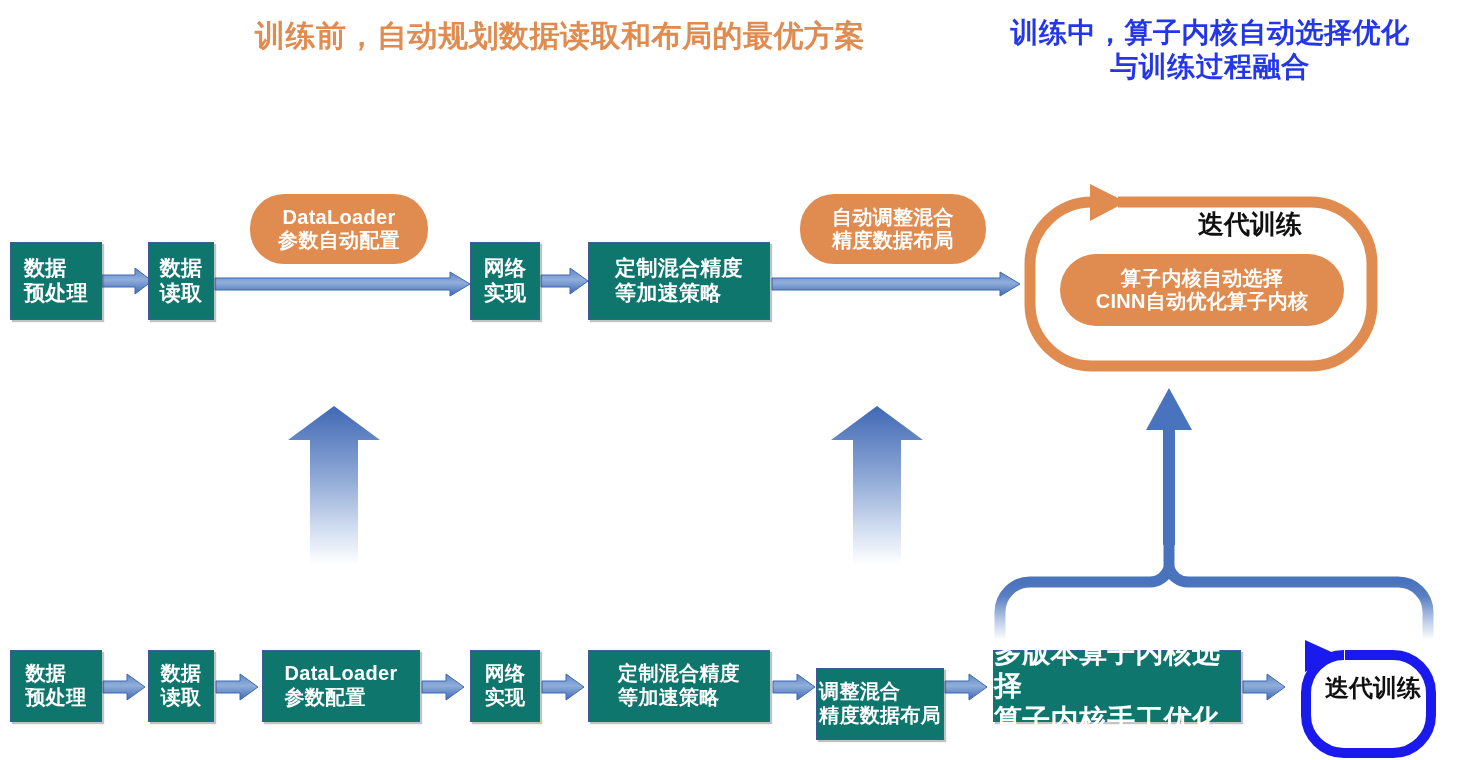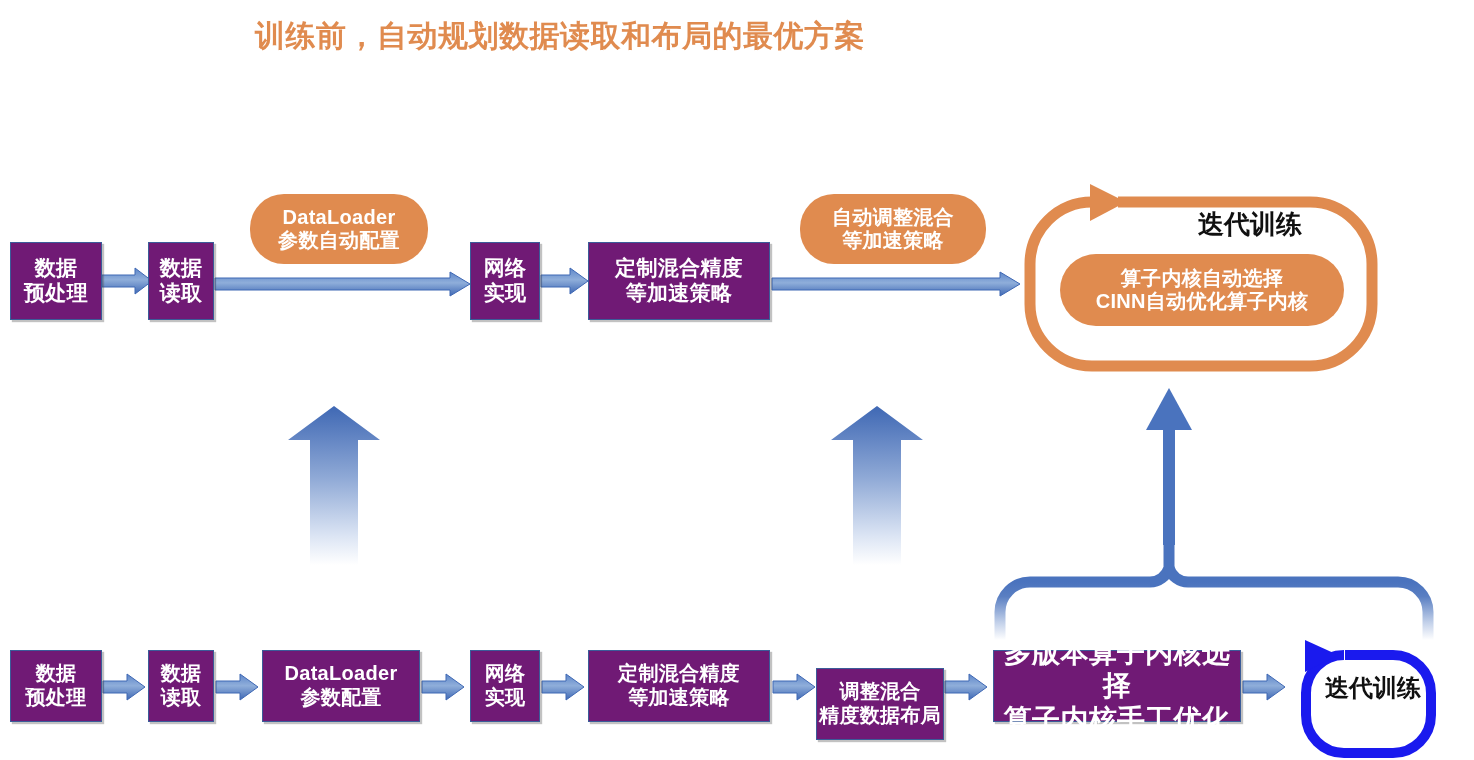--- a/index.html
+++ b/index.html
@@ -37,28 +37,28 @@
     top: 16px;
     width: 510px;
     font-size: 28px;
     color: #2437E8;
   }
 
   
   .pbox {
     position: absolute;
     box-sizing: border-box;
-    background: #701a75;
+    background: #0f766e;
     border: 1.5px solid #3B5C99;
     color: #ffffff;
     font-weight: bold;
     display: flex;
     align-items: center;
     justify-content: center;
-    text-align: center;
+    text-align: left;
     line-height: 1.18;
     white-space: pre-line;
     letter-spacing: 0.3px;
   }
   .pbox.sh { box-shadow: 2px 2px 1px rgba(80,80,80,0.35); }
 
   
   .pill {
     position: absolute;
     box-sizing: border-box;
@@ -106,20 +106,22 @@
     pointer-events: none;
   }
 </style>
 </head>
 <body>
 
 <div id="canvas">
 
   <div class="title" id="title-left">训练前，自动规划数据读取和布局的最优方案</div>
 
+  <div class="title" id="title-right">训练中，算子内核自动选择优化
+与训练过程融合</div>
 
   <svg class="layer" viewBox="0 0 1474 760">
     <defs>
       <linearGradient id="gradUp" x1="0" y1="1" x2="0" y2="0">
         <stop offset="0%" stop-color="#ffffff"></stop>
         <stop offset="18%" stop-color="#DCE5F4"></stop>
         <stop offset="55%" stop-color="#8FA9D6"></stop>
         <stop offset="100%" stop-color="#3F68B4"></stop>
       </linearGradient>
       <linearGradient id="gradBracket" x1="0" y1="1" x2="0" y2="0">
@@ -215,21 +217,21 @@
   <div class="pbox sh" style="left:470px; top:242px; width:70px; height:78px; font-size:21px;">网络
 实现</div>
 
   <div class="pbox sh" style="left:588px; top:242px; width:182px; height:78px; font-size:21px;">定制混合精度
 等加速策略</div>
 
   <div class="pill" style="left:250px; top:194px; width:178px; height:70px; font-size:20px;">DataLoader
 参数自动配置</div>
 
   <div class="pill" style="left:800px; top:194px; width:186px; height:70px; font-size:20px;">自动调整混合
-等加速策略</div>
+精度数据布局</div>
 
   <div class="looplabel" style="left:1120px; top:207px; width:260px; font-size:26px;">迭代训练</div>
 
   <div class="pill" style="left:1060px; top:254px; width:284px; height:72px; font-size:20px; border-radius:36px;">算子内核自动选择
 CINN自动优化算子内核</div>
 
 
   <div class="pbox sh" style="left:10px; top:650px; width:92px; height:72px; font-size:20px;">数据
 预处理</div>
 

